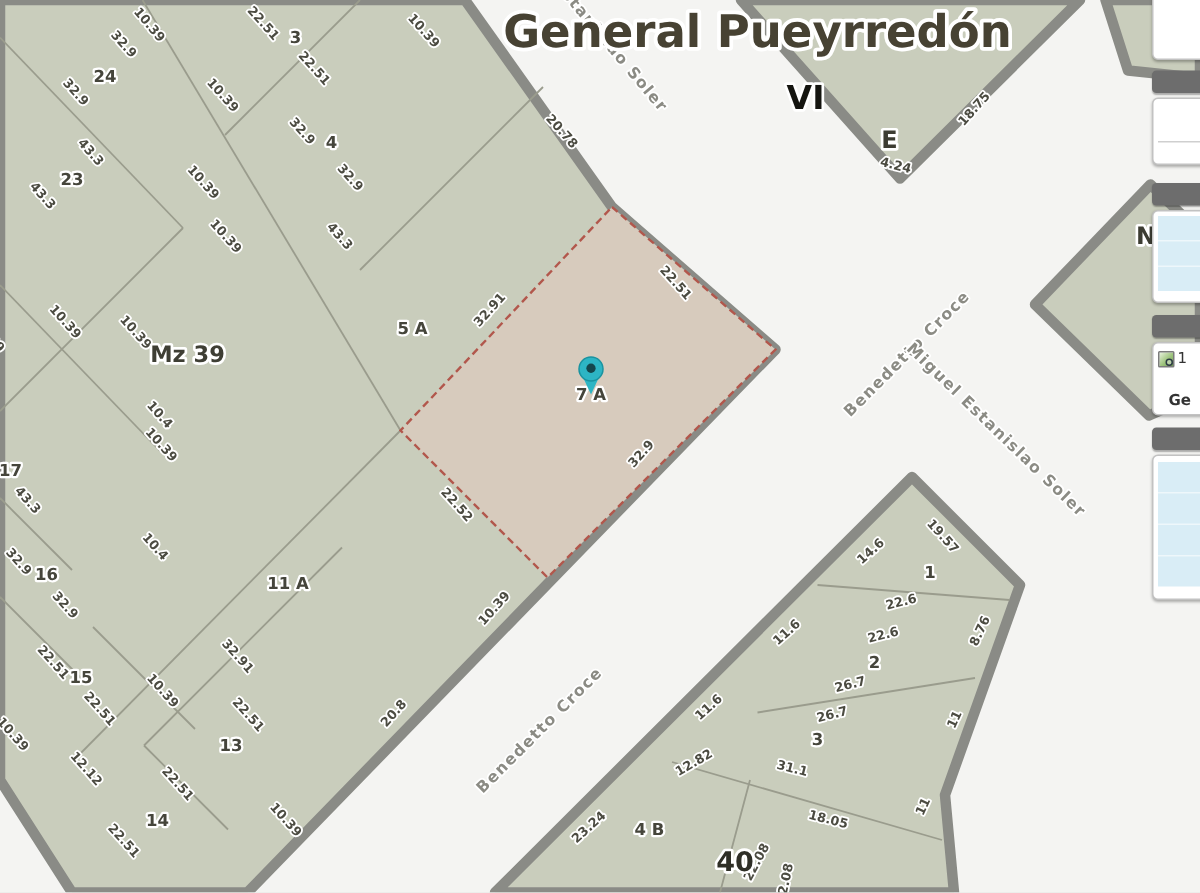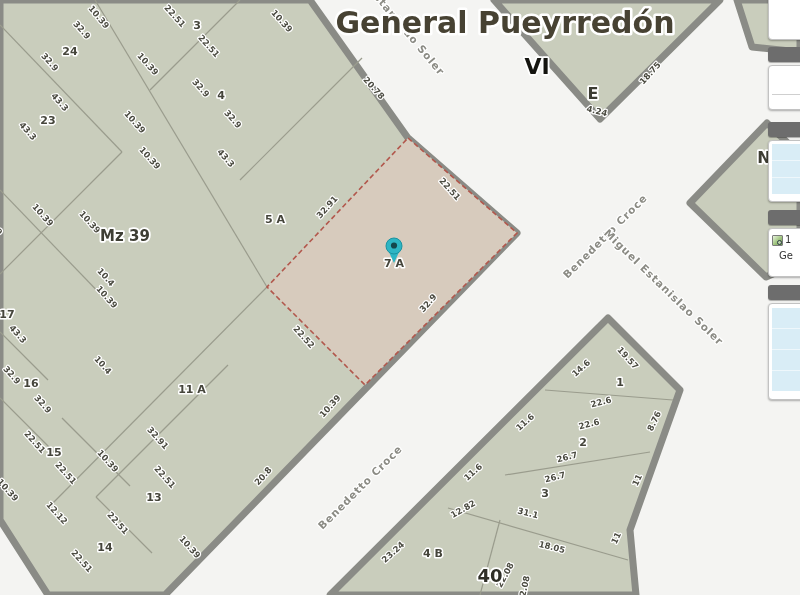--- a/index.html
+++ b/index.html
@@ -180,21 +180,21 @@
         <div class="brow"></div>
         <div class="brow" style="border-bottom:none;"></div>
       </div>
     </div>
 
     <div class="pbar" style="top:210px;"></div>
     <div class="pcard" style="top:228px;height:49px;">
       <div class="c4line" style="top:5px;">
         <span class="licon"><span class="lens"></span></span><span>1</span>
       </div>
-      <div class="c4line" style="top:21px;left:10px;">
+      <div class="c4line" style="top:33px;left:10px;font-weight:bold;">
         <span>Ge</span>
       </div>
     </div>
 
     <div class="pbar" style="top:285px;"></div>
     <div class="pcard" style="top:303px;height:97px;">
       <div class="rows" style="top:4px;">
         <div class="brow" style="height:20px;"></div>
         <div class="brow" style="height:20px;"></div>
         <div class="brow" style="height:20px;"></div>

